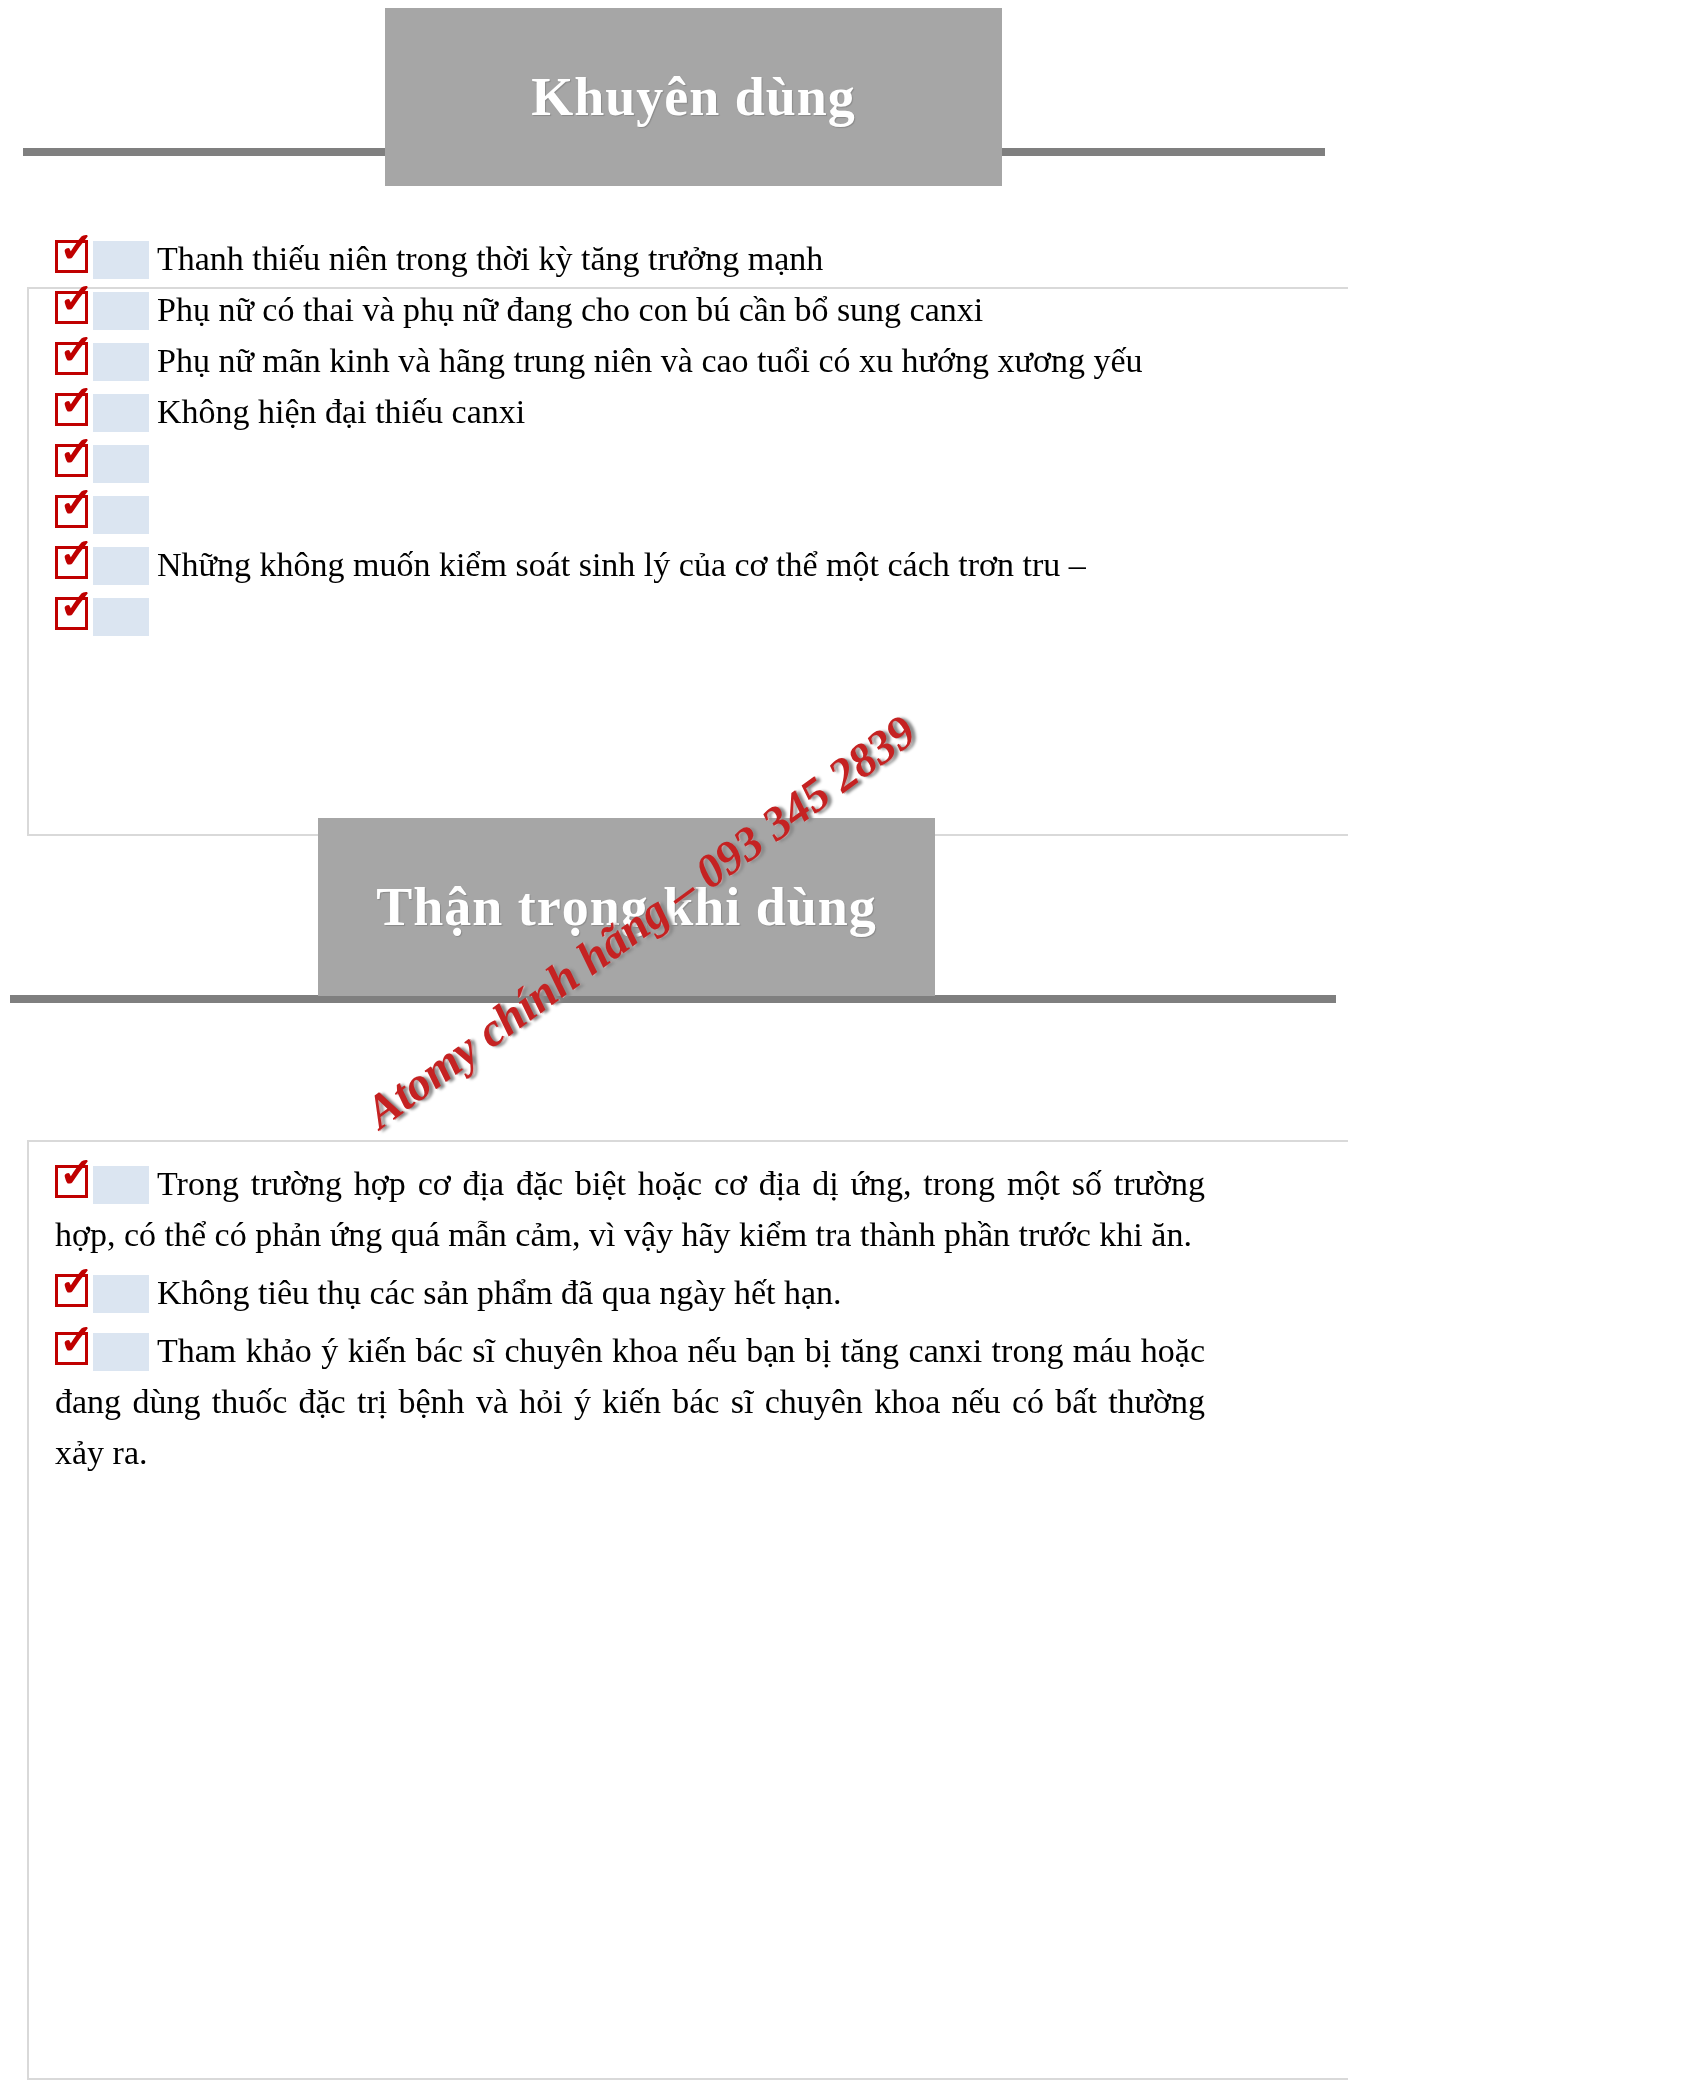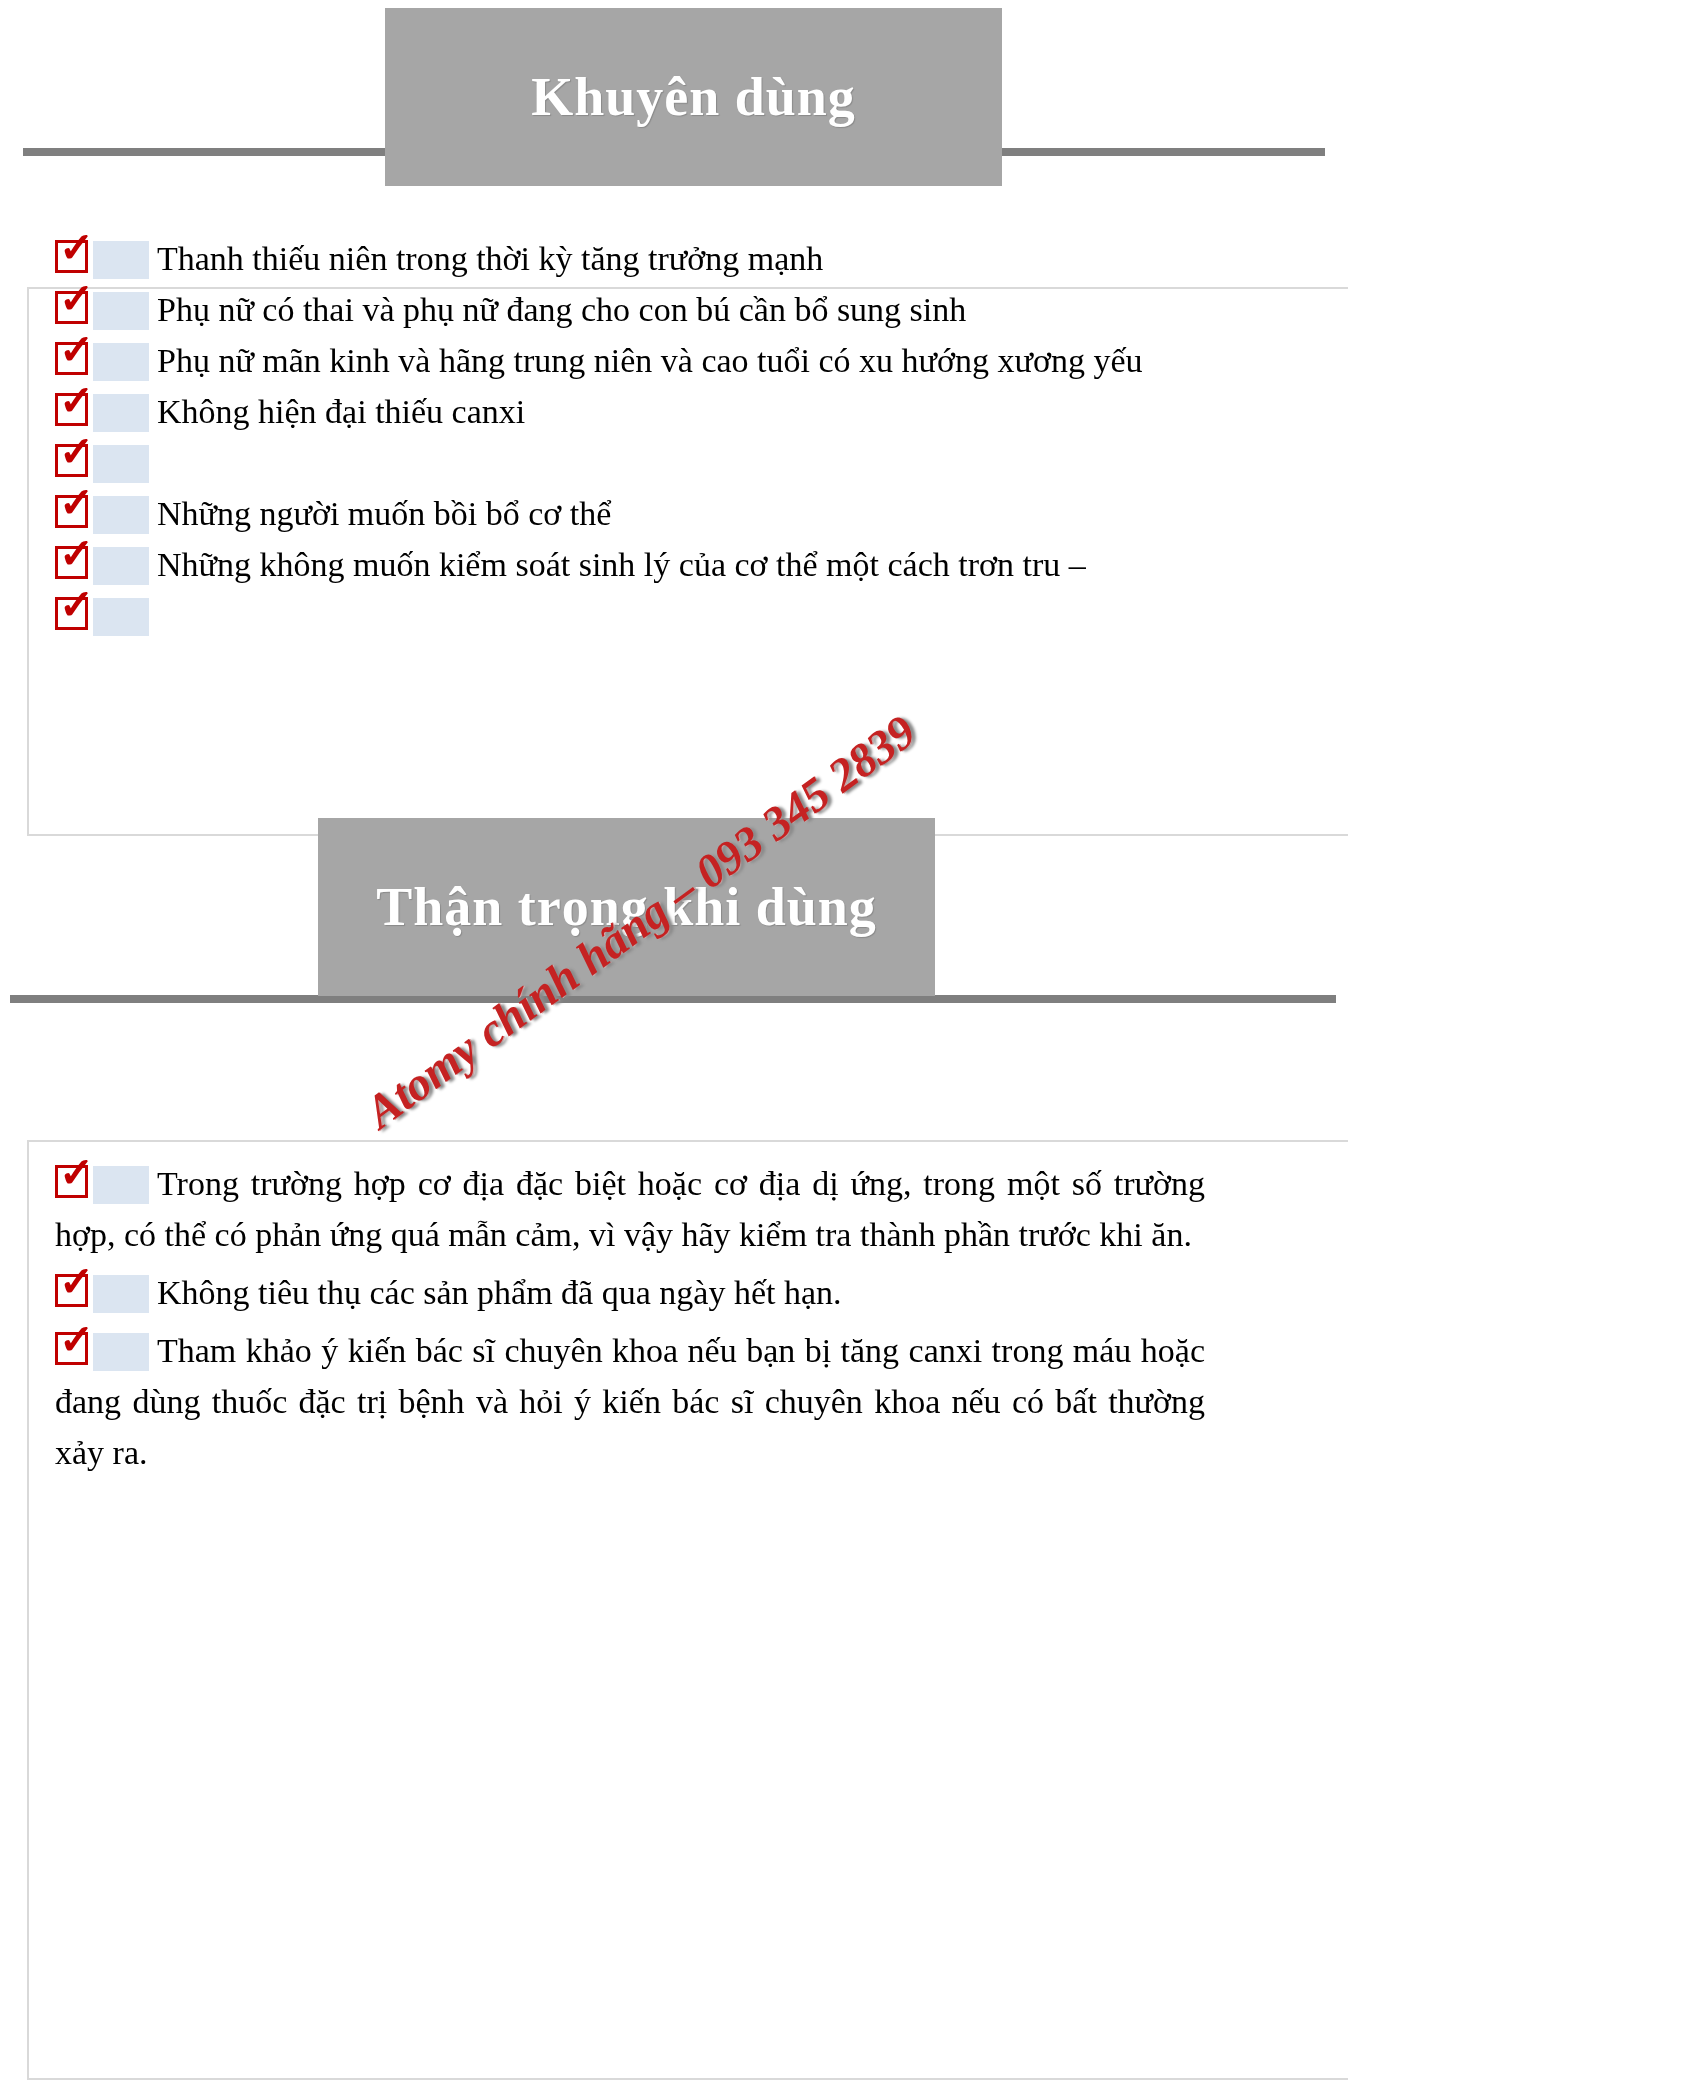--- a/index.html
+++ b/index.html
@@ -122,25 +122,25 @@
 
   <div class="rule rule-1"></div>
   <div class="header-box header-box-1">
     <span class="header-title">Khuyên dùng</span>
   </div>
 
   <div class="text-border text-border-1"></div>
 
   <div class="check-list check-list-1">
       <p class="check-item"><span class="checkbox"><span class="tick">✓</span></span><span class="hl"></span><span>Thanh thiếu niên trong thời kỳ tăng trưởng mạnh</span></p>
-      <p class="check-item"><span class="checkbox"><span class="tick">✓</span></span><span class="hl"></span><span>Phụ nữ có thai và phụ nữ đang cho con bú cần bổ sung sinh</span></p>
+      <p class="check-item"><span class="checkbox"><span class="tick">✓</span></span><span class="hl"></span><span>Phụ nữ có thai và phụ nữ đang cho con bú cần bổ sung canxi</span></p>
       <p class="check-item"><span class="checkbox"><span class="tick">✓</span></span><span class="hl"></span><span>Phụ nữ mãn kinh và hãng trung niên và cao tuổi có xu hướng xương yếu</span></p>
       <p class="check-item"><span class="checkbox"><span class="tick">✓</span></span><span class="hl"></span><span>Không hiện đại thiếu canxi</span></p>
       <p class="check-item"><span class="checkbox"><span class="tick">✓</span></span><span class="hl"></span></p>
-      <p class="check-item"><span class="checkbox"><span class="tick">✓</span></span><span class="hl"></span><span>Những người muốn bồi bổ cơ thể</span></p>
+      <p class="check-item"><span class="checkbox"><span class="tick">✓</span></span><span class="hl"></span></p>
       <p class="check-item"><span class="checkbox"><span class="tick">✓</span></span><span class="hl"></span><span>Những không muốn kiểm soát sinh lý của cơ thể một cách trơn tru –</span></p>
       <p class="check-item"><span class="checkbox"><span class="tick">✓</span></span><span class="hl"></span></p>
     </div>
 
   <div class="rule rule-2"></div>
   <div class="header-box header-box-2">
     <span class="header-title">Thận trọng khi dùng</span>
   </div>
 
   <div class="text-border text-border-2"></div>

